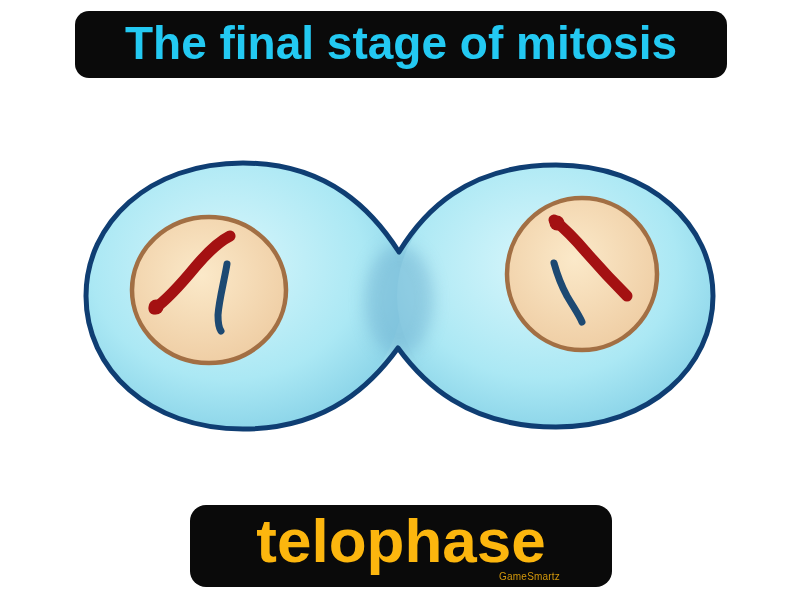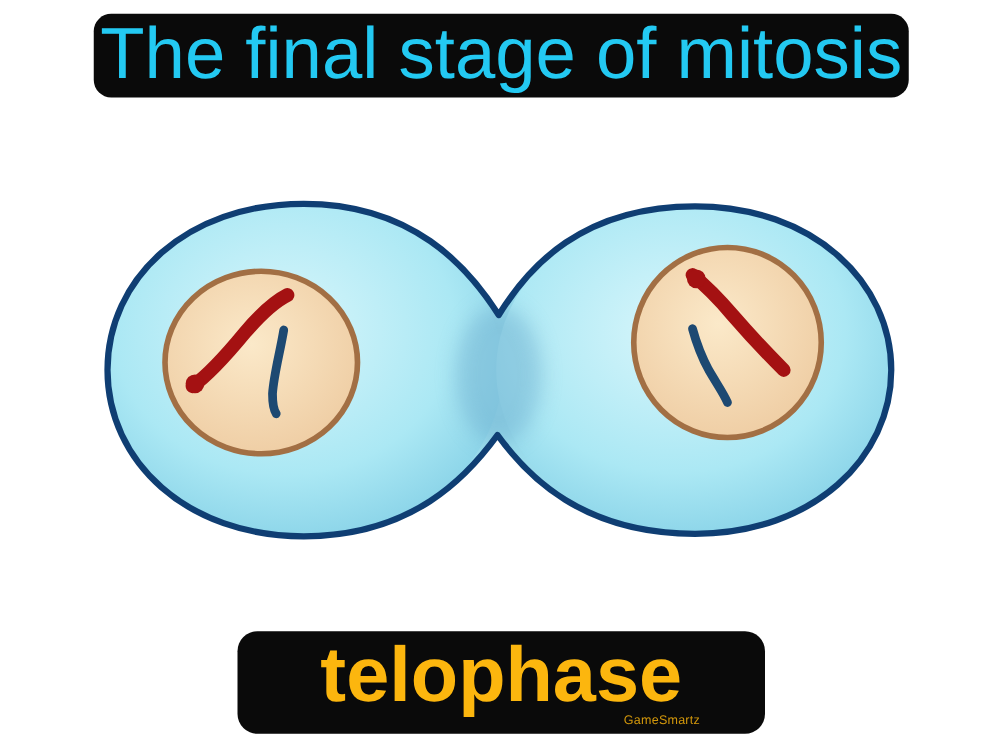--- a/index.html
+++ b/index.html
@@ -33,22 +33,22 @@
   }
   .banner.bottom {
     left: 190px;
     top: 505px;
     width: 422px;
     height: 82px;
     border-radius: 16px;
   }
   .header-text {
     color: var(--header-text, #23c9f2);
-    font-size: 58px;
-    font-weight: 400;
+    font-size: 46px;
+    font-weight: 700;
     letter-spacing: 0px;
     white-space: nowrap;
     line-height: 1;
     padding-bottom: 4px;
   }
   .footer-text {
     color: var(--footer-text, #fcb60e);
     font-size: 62px;
     font-weight: 700;
     white-space: nowrap;

